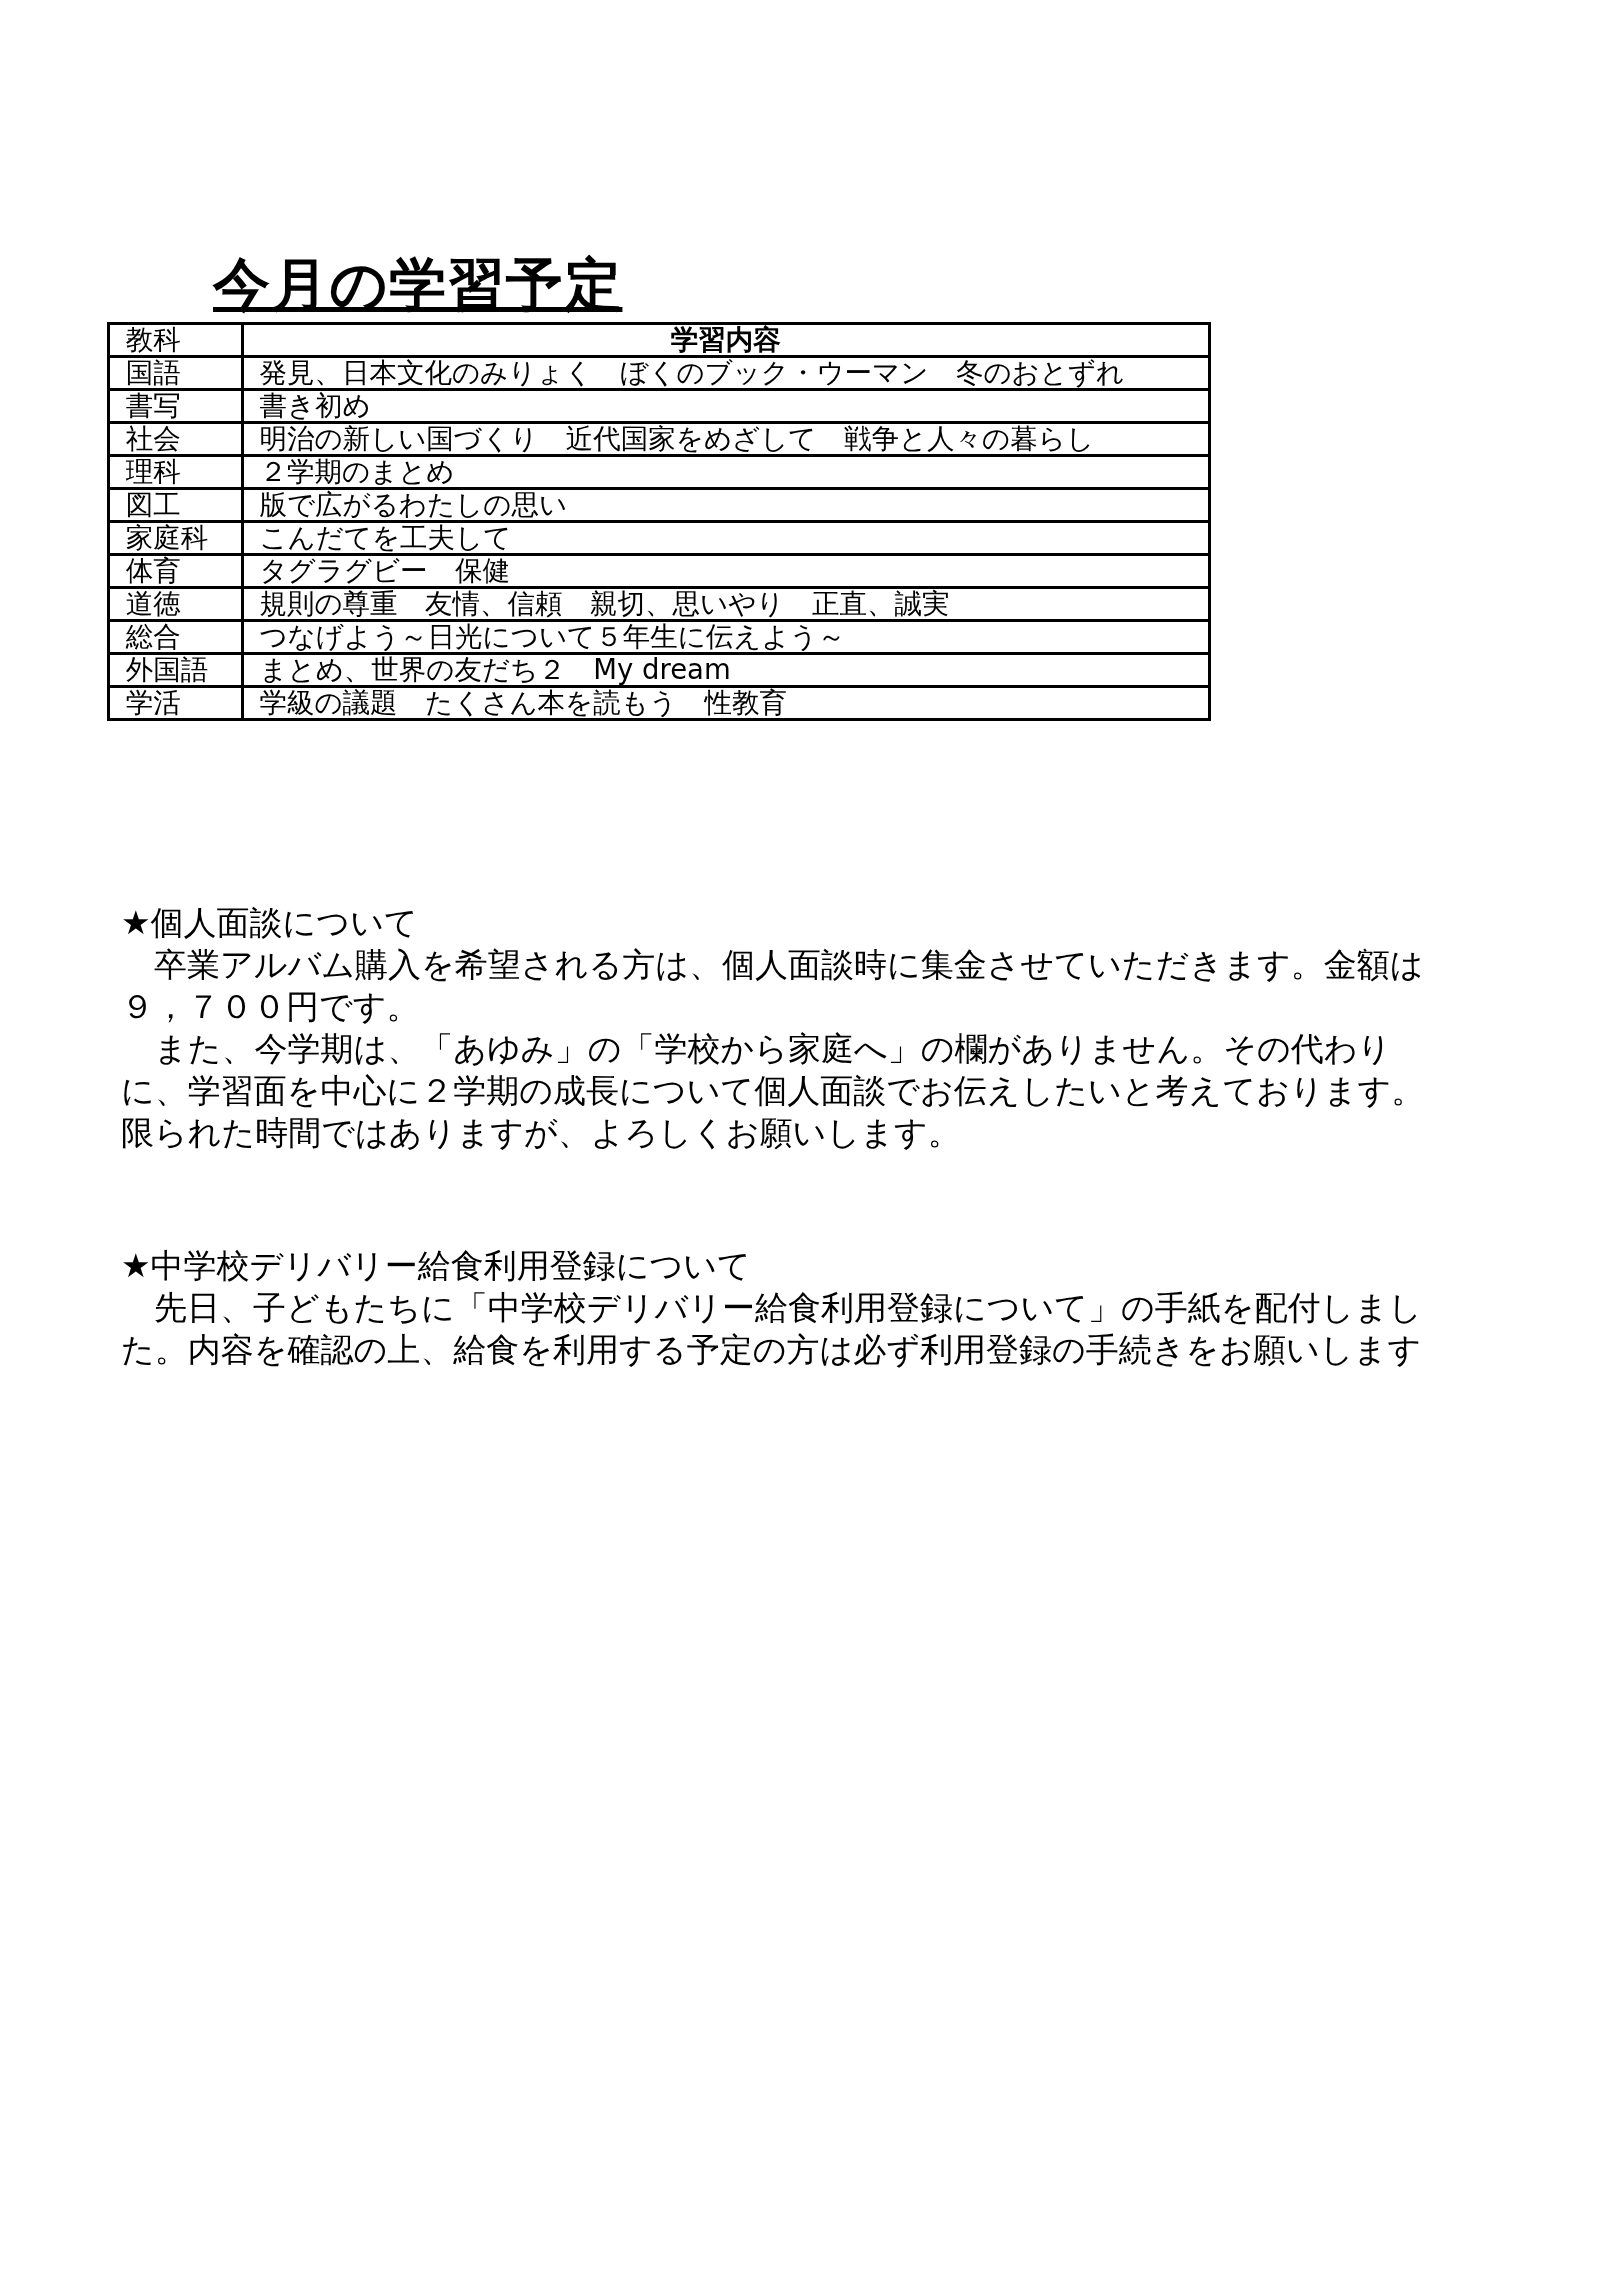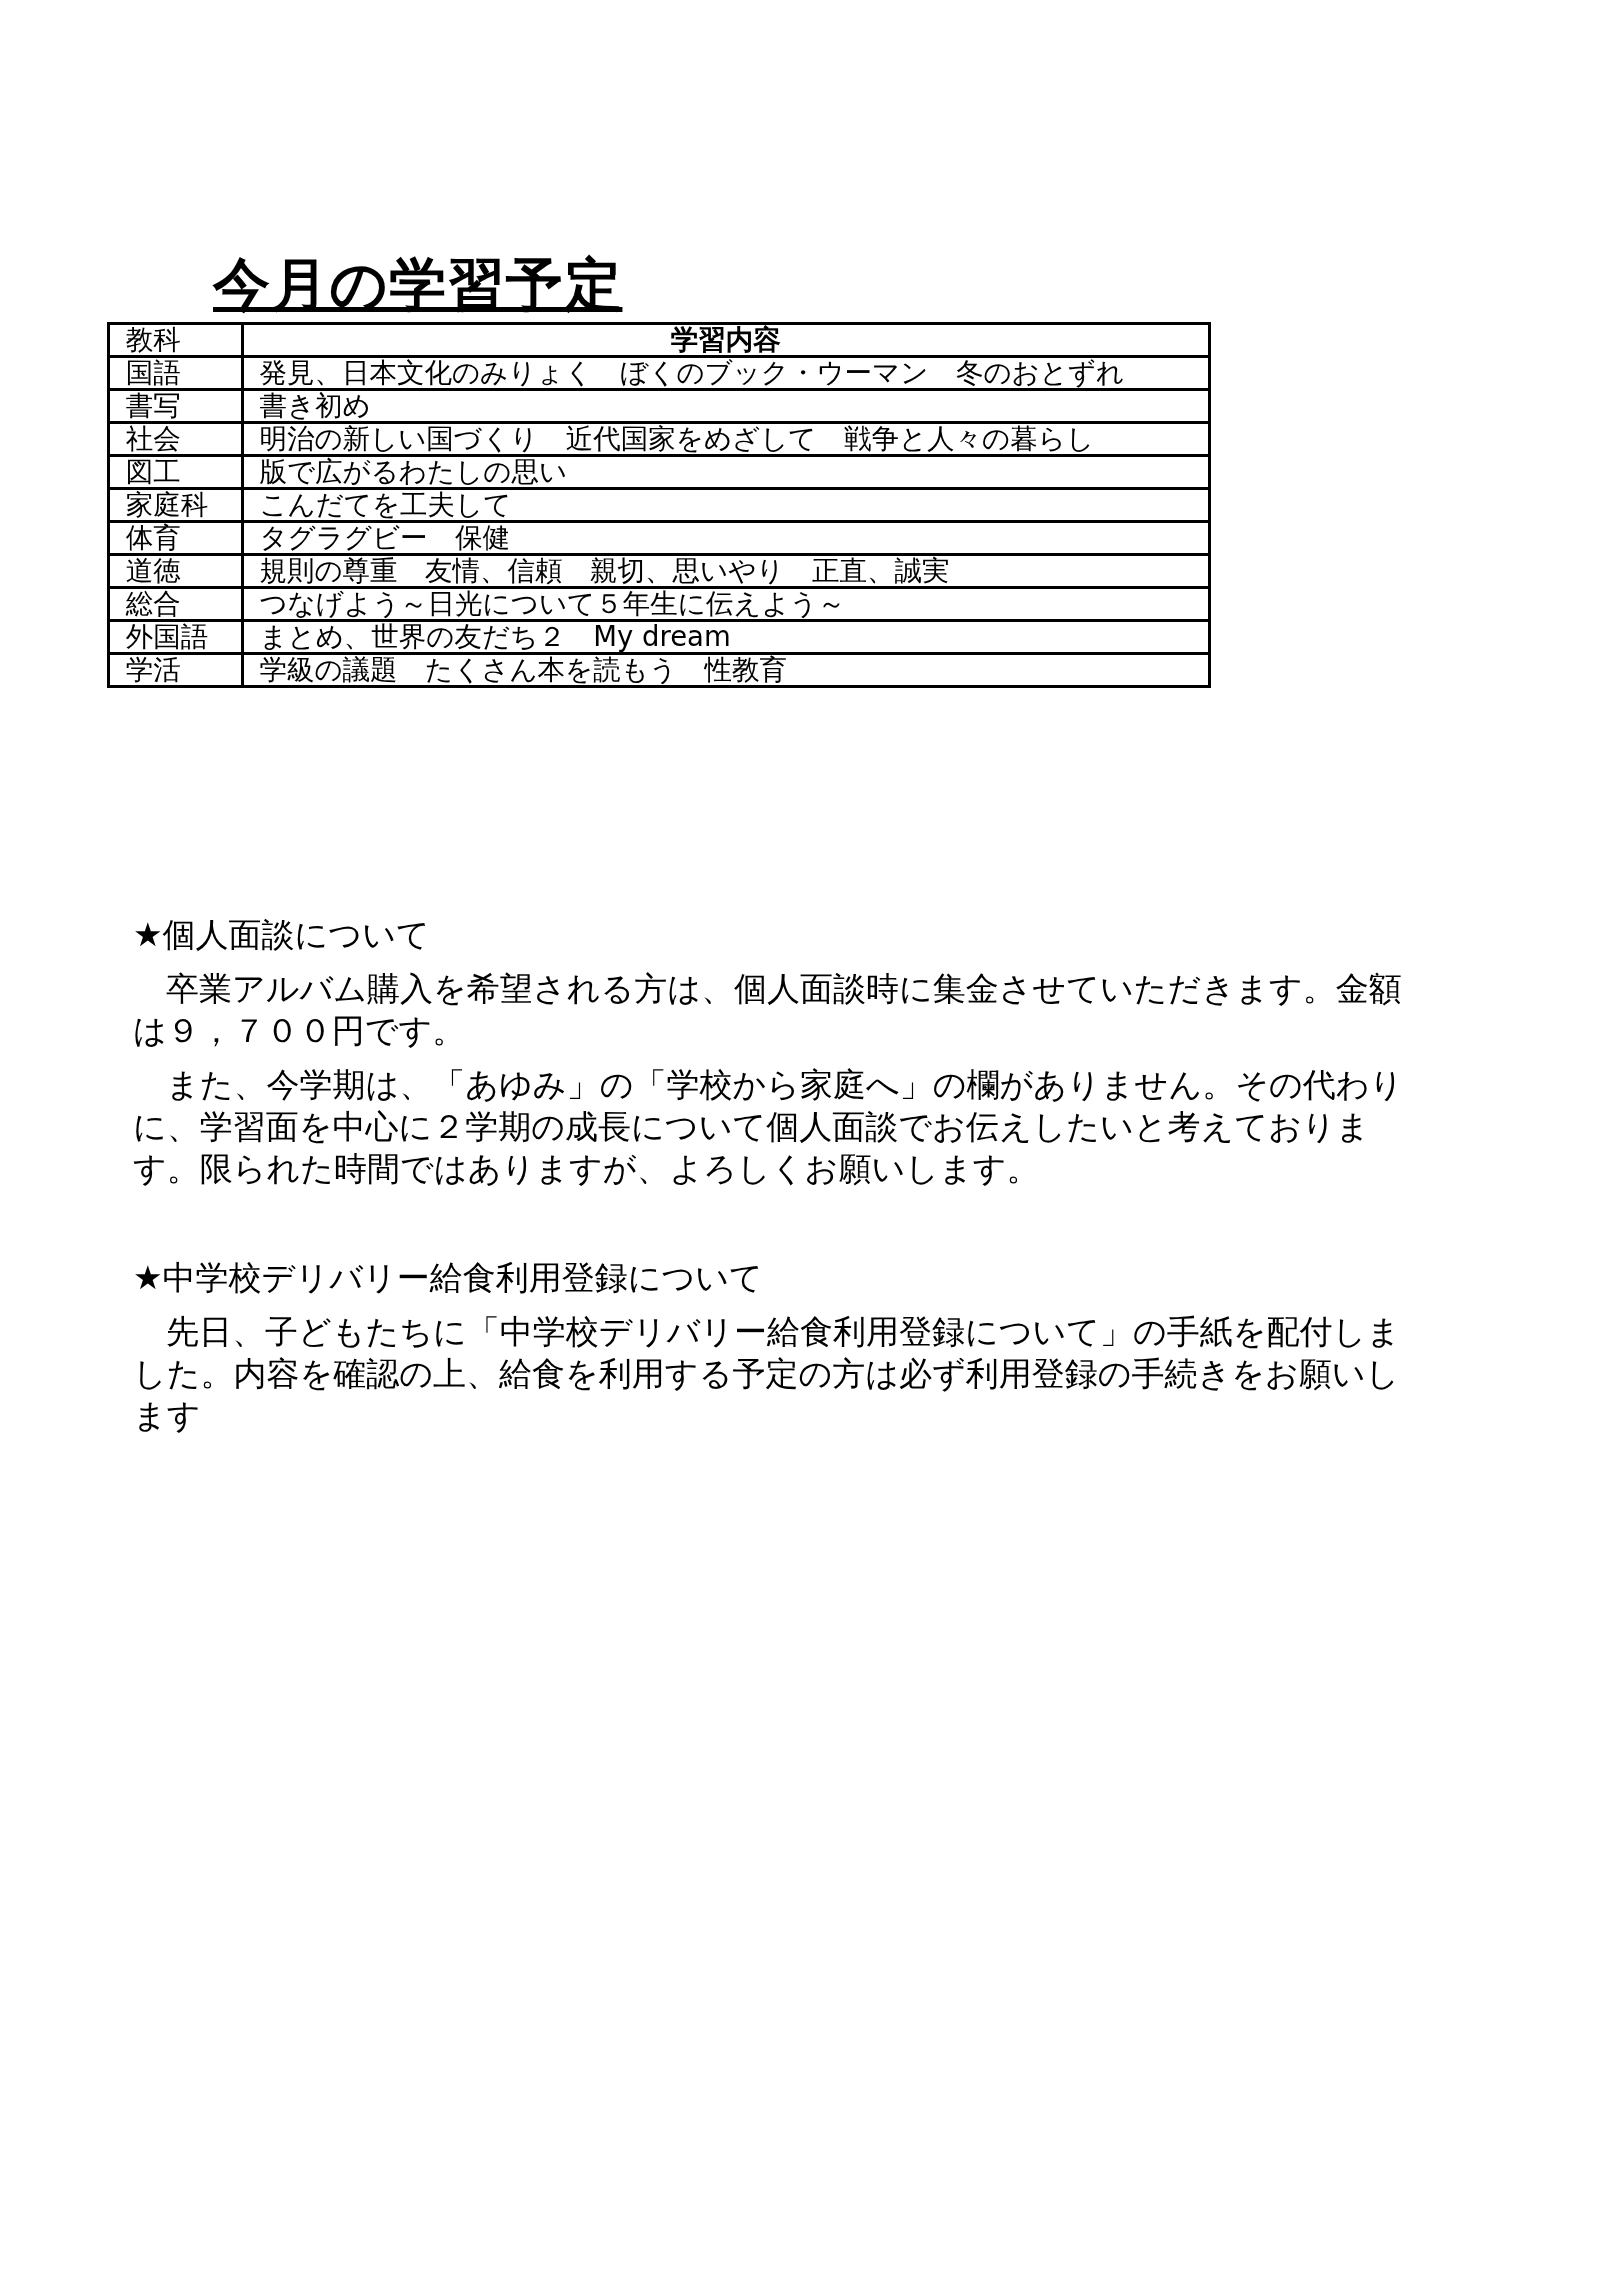--- a/index.html
+++ b/index.html
@@ -8,21 +8,21 @@
   .title { position:absolute; left:213px; top:256px; font-size:57px; font-weight:bold;
            letter-spacing:1.3px; line-height:1;text-decoration:underline; }
   table.sched { position:absolute; left:107px; top:322px; width:1104px;
                 border-collapse:collapse; table-layout:fixed; }
   table.sched td { border:3.3px solid #000; height:30px; padding:0 0 0 15.7px;
                    font-size:27.5px; line-height:27.5px; white-space:nowrap; overflow:hidden;
                    vertical-align:middle; }
   table.sched td.subj { width:115px; }
   table.sched td.hdr-content { text-align:center; padding-left:0;font-weight:bold; }
   .section { position:absolute; left:121px; font-size:33px; line-height:42px; width:1320px; }
-  .section p { margin:12px; }
+  .section p { margin:0; }
   .sec1 { top:902px; }
   .sec2 { top:1245px; }
   .indent { text-indent:33px; }
 </style>
 </head>
 <body>
 
 <div class="title">今月の学習予定</div>
 
 <table class="sched">
@@ -35,20 +35,24 @@
         <td class="subj">国語</td>
         <td>発見、日本文化のみりょく　ぼくのブック・ウーマン　冬のおとずれ</td>
       </tr>
     <tr>
         <td class="subj">書写</td>
         <td>書き初め</td>
       </tr>
     <tr>
         <td class="subj">社会</td>
         <td>明治の新しい国づくり　近代国家をめざして　戦争と人々の暮らし</td>
+      </tr>
+    <tr>
+        <td class="subj">理科</td>
+        <td>２学期のまとめ</td>
       </tr>
     <tr>
         <td class="subj">図工</td>
         <td>版で広がるわたしの思い</td>
       </tr>
     <tr>
         <td class="subj">家庭科</td>
         <td>こんだてを工夫して</td>
       </tr>
     <tr>

